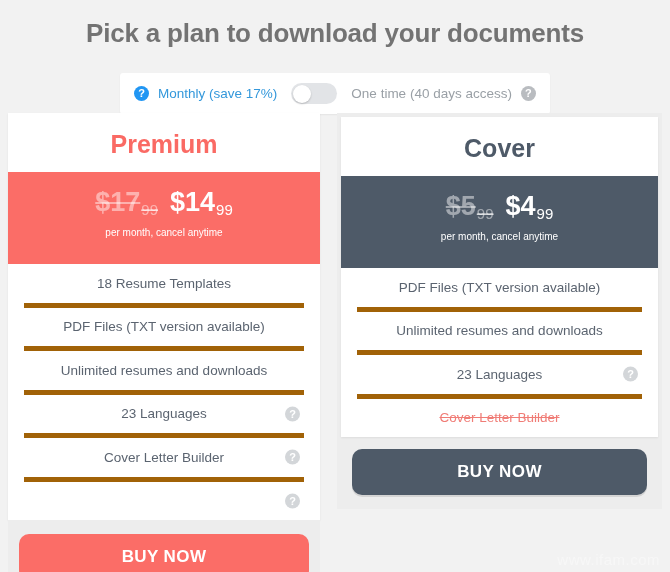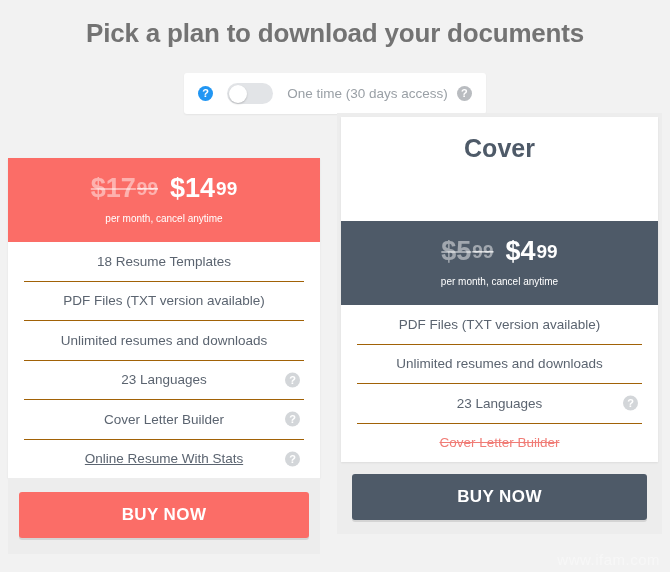--- a/index.html
+++ b/index.html
@@ -119,45 +119,44 @@
     font-weight: 700;
     padding: 16px 0 13px 0;
     line-height: 30px;
   }
   .card-header.premium-title { color: #fa6a64; }
   .card-header.start-title   { color: #4e5a68; }
 
   
   .price-band {
     text-align: center;
-    padding: 17px 0 18px 0;
-    margin-top: 45px;
+    padding: 17px 0 26px 0;
   }
   .price-band.premium-band { background: #fb6d67; }
   .price-band.start-band   { background: #4e5a68; }
 
   .price-line {
     display: flex;
     align-items: flex-start;
     justify-content: center;
     gap: 12px;
     line-height: 1;
   }
   .price {
     font-size: 27px;
     font-weight: 700;
     color: #ffffff;
     display: inline-flex;
     align-items: flex-start;
   }
   .price .cents {
-    font-size: 19px;
-    font-weight: 700;
-    position: relative;
-    top: 4px;
+    font-size: 15px;
+    font-weight: 400;
+    position: relative;
+    top: 13px;
     margin-left: 1px;
   }
   .price.old {
     color: rgba(255,255,255,0.47);
     text-decoration: line-through;
     text-decoration-thickness: 2px;
   }
   .price.old .cents { text-decoration: line-through; }
 
   .price-note {
@@ -170,21 +169,21 @@
   
   .features {
     padding: 0 16px;
   }
   .feature-row {
     position: relative;
     height: 38.5px;
     display: flex;
     align-items: center;
     justify-content: center;
-    border-bottom: 1px solid #a16207;
+    border-bottom: 5px solid #a16207;
   }
   .feature-row:last-child { border-bottom: none; }
   .feature-text {
     font-size: 13.5px;
     color: #5b6470;
     text-align: center;
   }
   .feature-text.underlined { text-decoration: underline; }
   .feature-text.struck {
     color: #f07c76;
@@ -214,21 +213,21 @@
     margin: 0 8px;
     padding: 14px 11px 16px 11px;
   }
   .card-footer-start {
     padding: 12px 11px 10px 11px;
   }
   .buy-btn {
     display: block;
     width: 100%;
     border: none;
-    border-radius: 3px;
+    border-radius: 10px;
     color: #ffffff;
     font-size: 17px;
     font-weight: 700;
     letter-spacing: 0.4px;
     padding: 13px 0;
     cursor: pointer;
     font-family: "Liberation Sans", sans-serif;
     box-shadow: 0 2px 0 rgba(0,0,0,0.10);
   }
   .buy-btn.premium-btn { background: #fb6d67; }
@@ -246,32 +245,34 @@
   }
 </style>
 </head>
 <body>
 
 <h1 class="page-title">Pick a plan to download your documents</h1>
 
 <div class="toggle-bar-wrap">
   <div class="toggle-bar">
     <span class="qm-icon blue">?</span>
+    <span class="toggle-label active">Monthly (save 17%)</span>
     <span class="switch">
       <span class="knob"></span>
     </span>
-    <span class="toggle-label inactive">One time (30 days access)</span>
+    <span class="toggle-label inactive">One time (40 days access)</span>
     <span class="qm-icon gray">?</span>
   </div>
 </div>
 
 <div class="plans">
 
   <div class="plan-slot premium">
     <div class="card premium-card">
+      <div class="card-header premium-title">Premium</div>
       <div class="price-band premium-band">
         <div class="price-line">
           <span class="price old">
               <span>$17</span>
               <span class="cents">99</span>
             </span>
           <span class="price">
               <span>$14</span>
               <span class="cents">99</span>
             </span>
@@ -290,21 +291,20 @@
         </div>
         <div class="feature-row">
           <span class="feature-text">23 Languages</span>
           <span class="feature-help">?</span>
         </div>
         <div class="feature-row">
           <span class="feature-text">Cover Letter Builder</span>
           <span class="feature-help">?</span>
         </div>
         <div class="feature-row">
-          <span class="feature-text underlined">Online Resume With Stats</span>
           <span class="feature-help">?</span>
         </div>
       </div>
     </div>
     <div class="card-footer-premium">
       <button class="buy-btn premium-btn">BUY NOW</button>
     </div>
   </div>
 
   <div class="plan-slot start">

